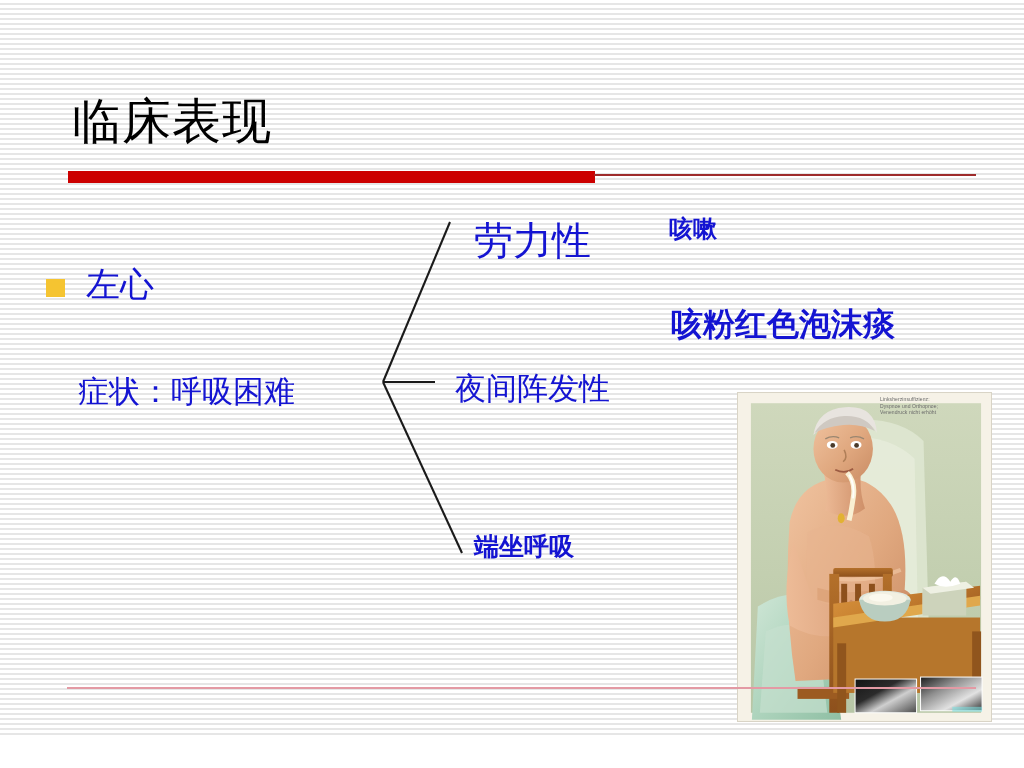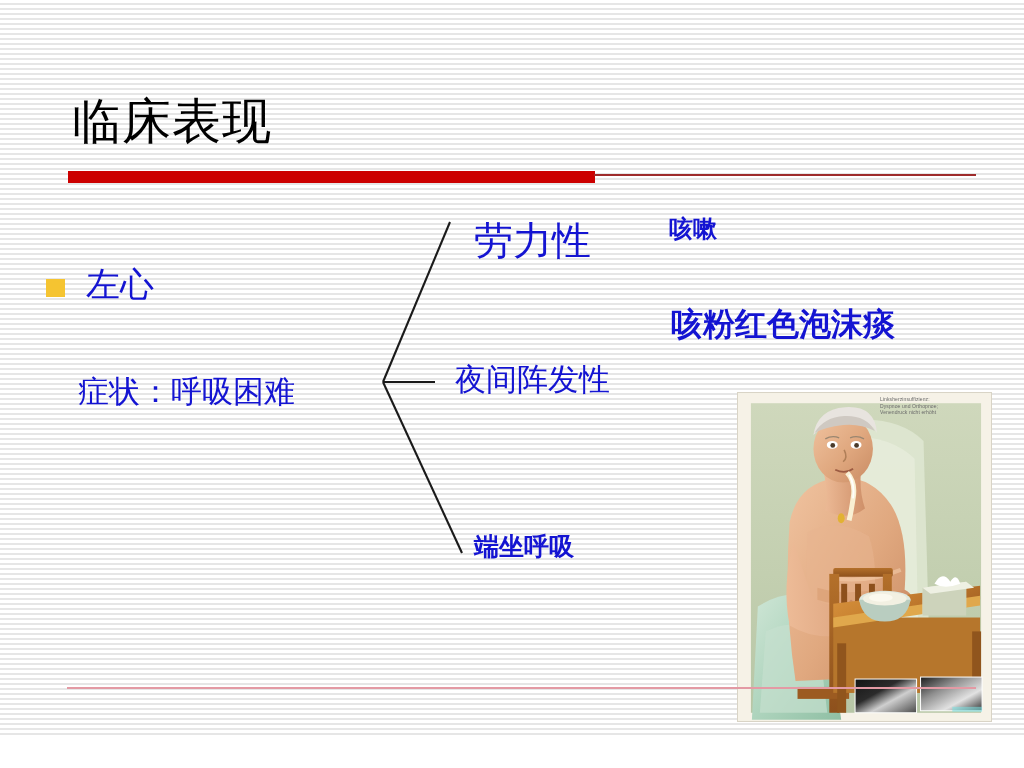--- a/index.html
+++ b/index.html
@@ -108,21 +108,21 @@
   }
 
   
   #label-exertional {
     left: 474px;
     top: 214px;
     font-size: 39px;
   }
   #label-nocturnal {
     left: 455px;
-    top: 359px;
+    top: 368px;
     font-size: 31px;
   }
   #label-orthopnea {
     left: 474px;
     top: 530px;
     font-size: 25px;
     font-weight: bold;
   }
 
   

